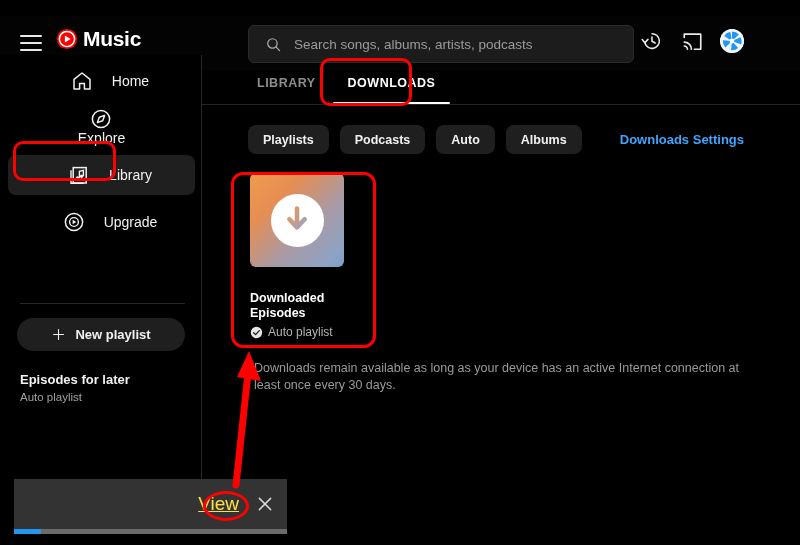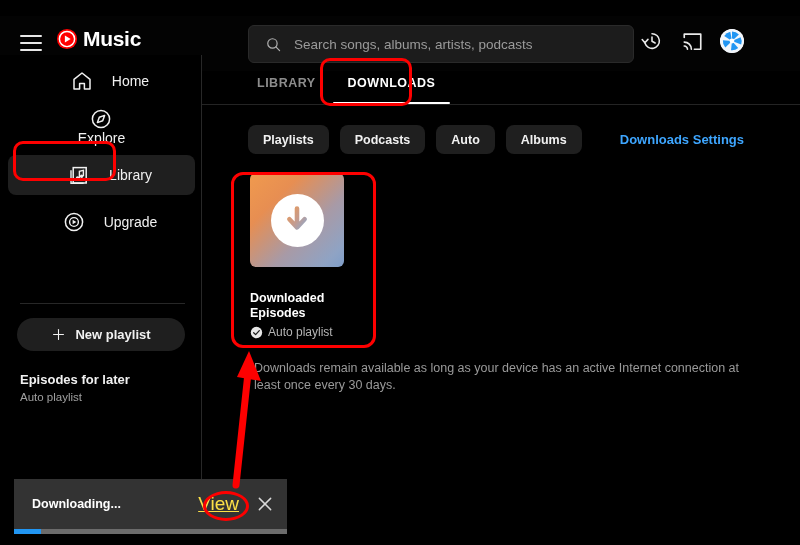--- a/index.html
+++ b/index.html
@@ -337,21 +337,20 @@
         </svg>
         <span>Auto playlist</span>
       </div>
     </div>
 
     <div class="note">Downloads remain available as long as your device has an active Internet connection at least once every 30 days.</div>
   </div>
 
   <div class="toast">
     <div class="toast-texts">
-      <div class="toast-t1">Downloading...</div>
     </div>
     <div class="toast-view">View</div>
     <svg class="toast-close" viewBox="0 0 24 24">
       <line x1="4.5" y1="4.5" x2="19.5" y2="19.5" stroke="#d9d9d9" stroke-width="1.9" stroke-linecap="round"></line>
       <line x1="19.5" y1="4.5" x2="4.5" y2="19.5" stroke="#d9d9d9" stroke-width="1.9" stroke-linecap="round"></line>
     </svg>
   </div>
   <div class="progress-track">
     <div class="progress-fill" style="width: 10%;"></div>
   </div>

